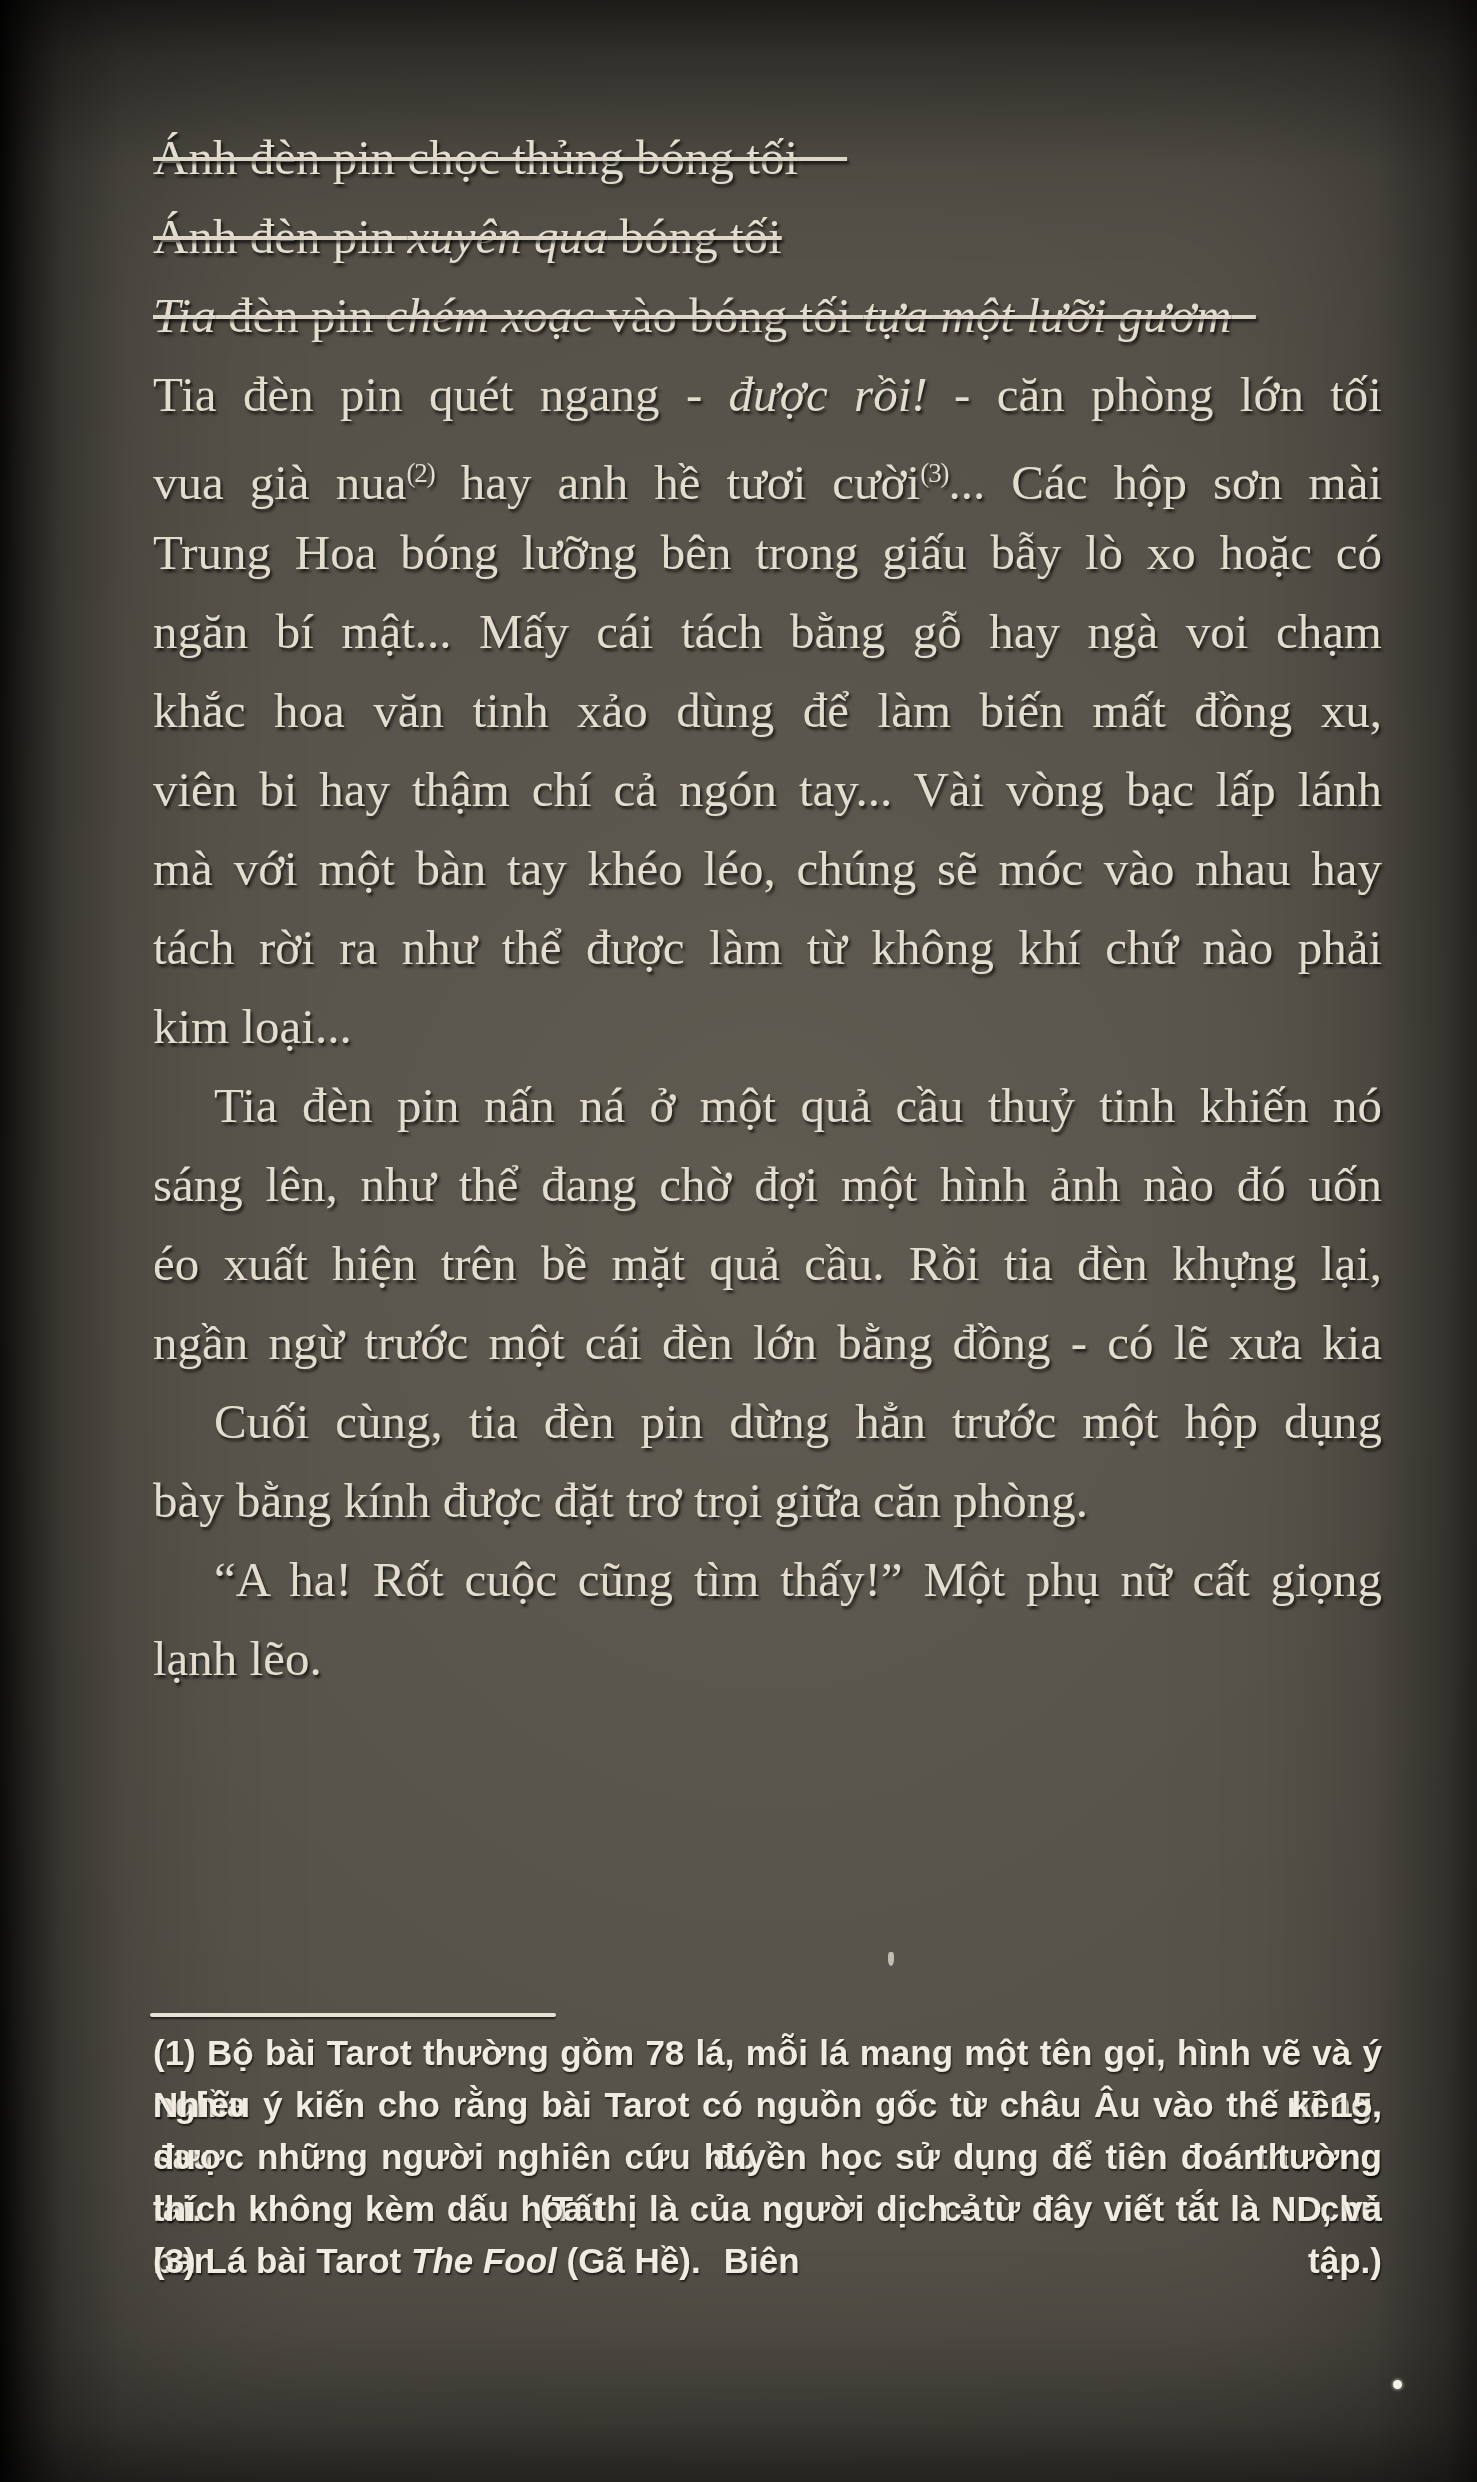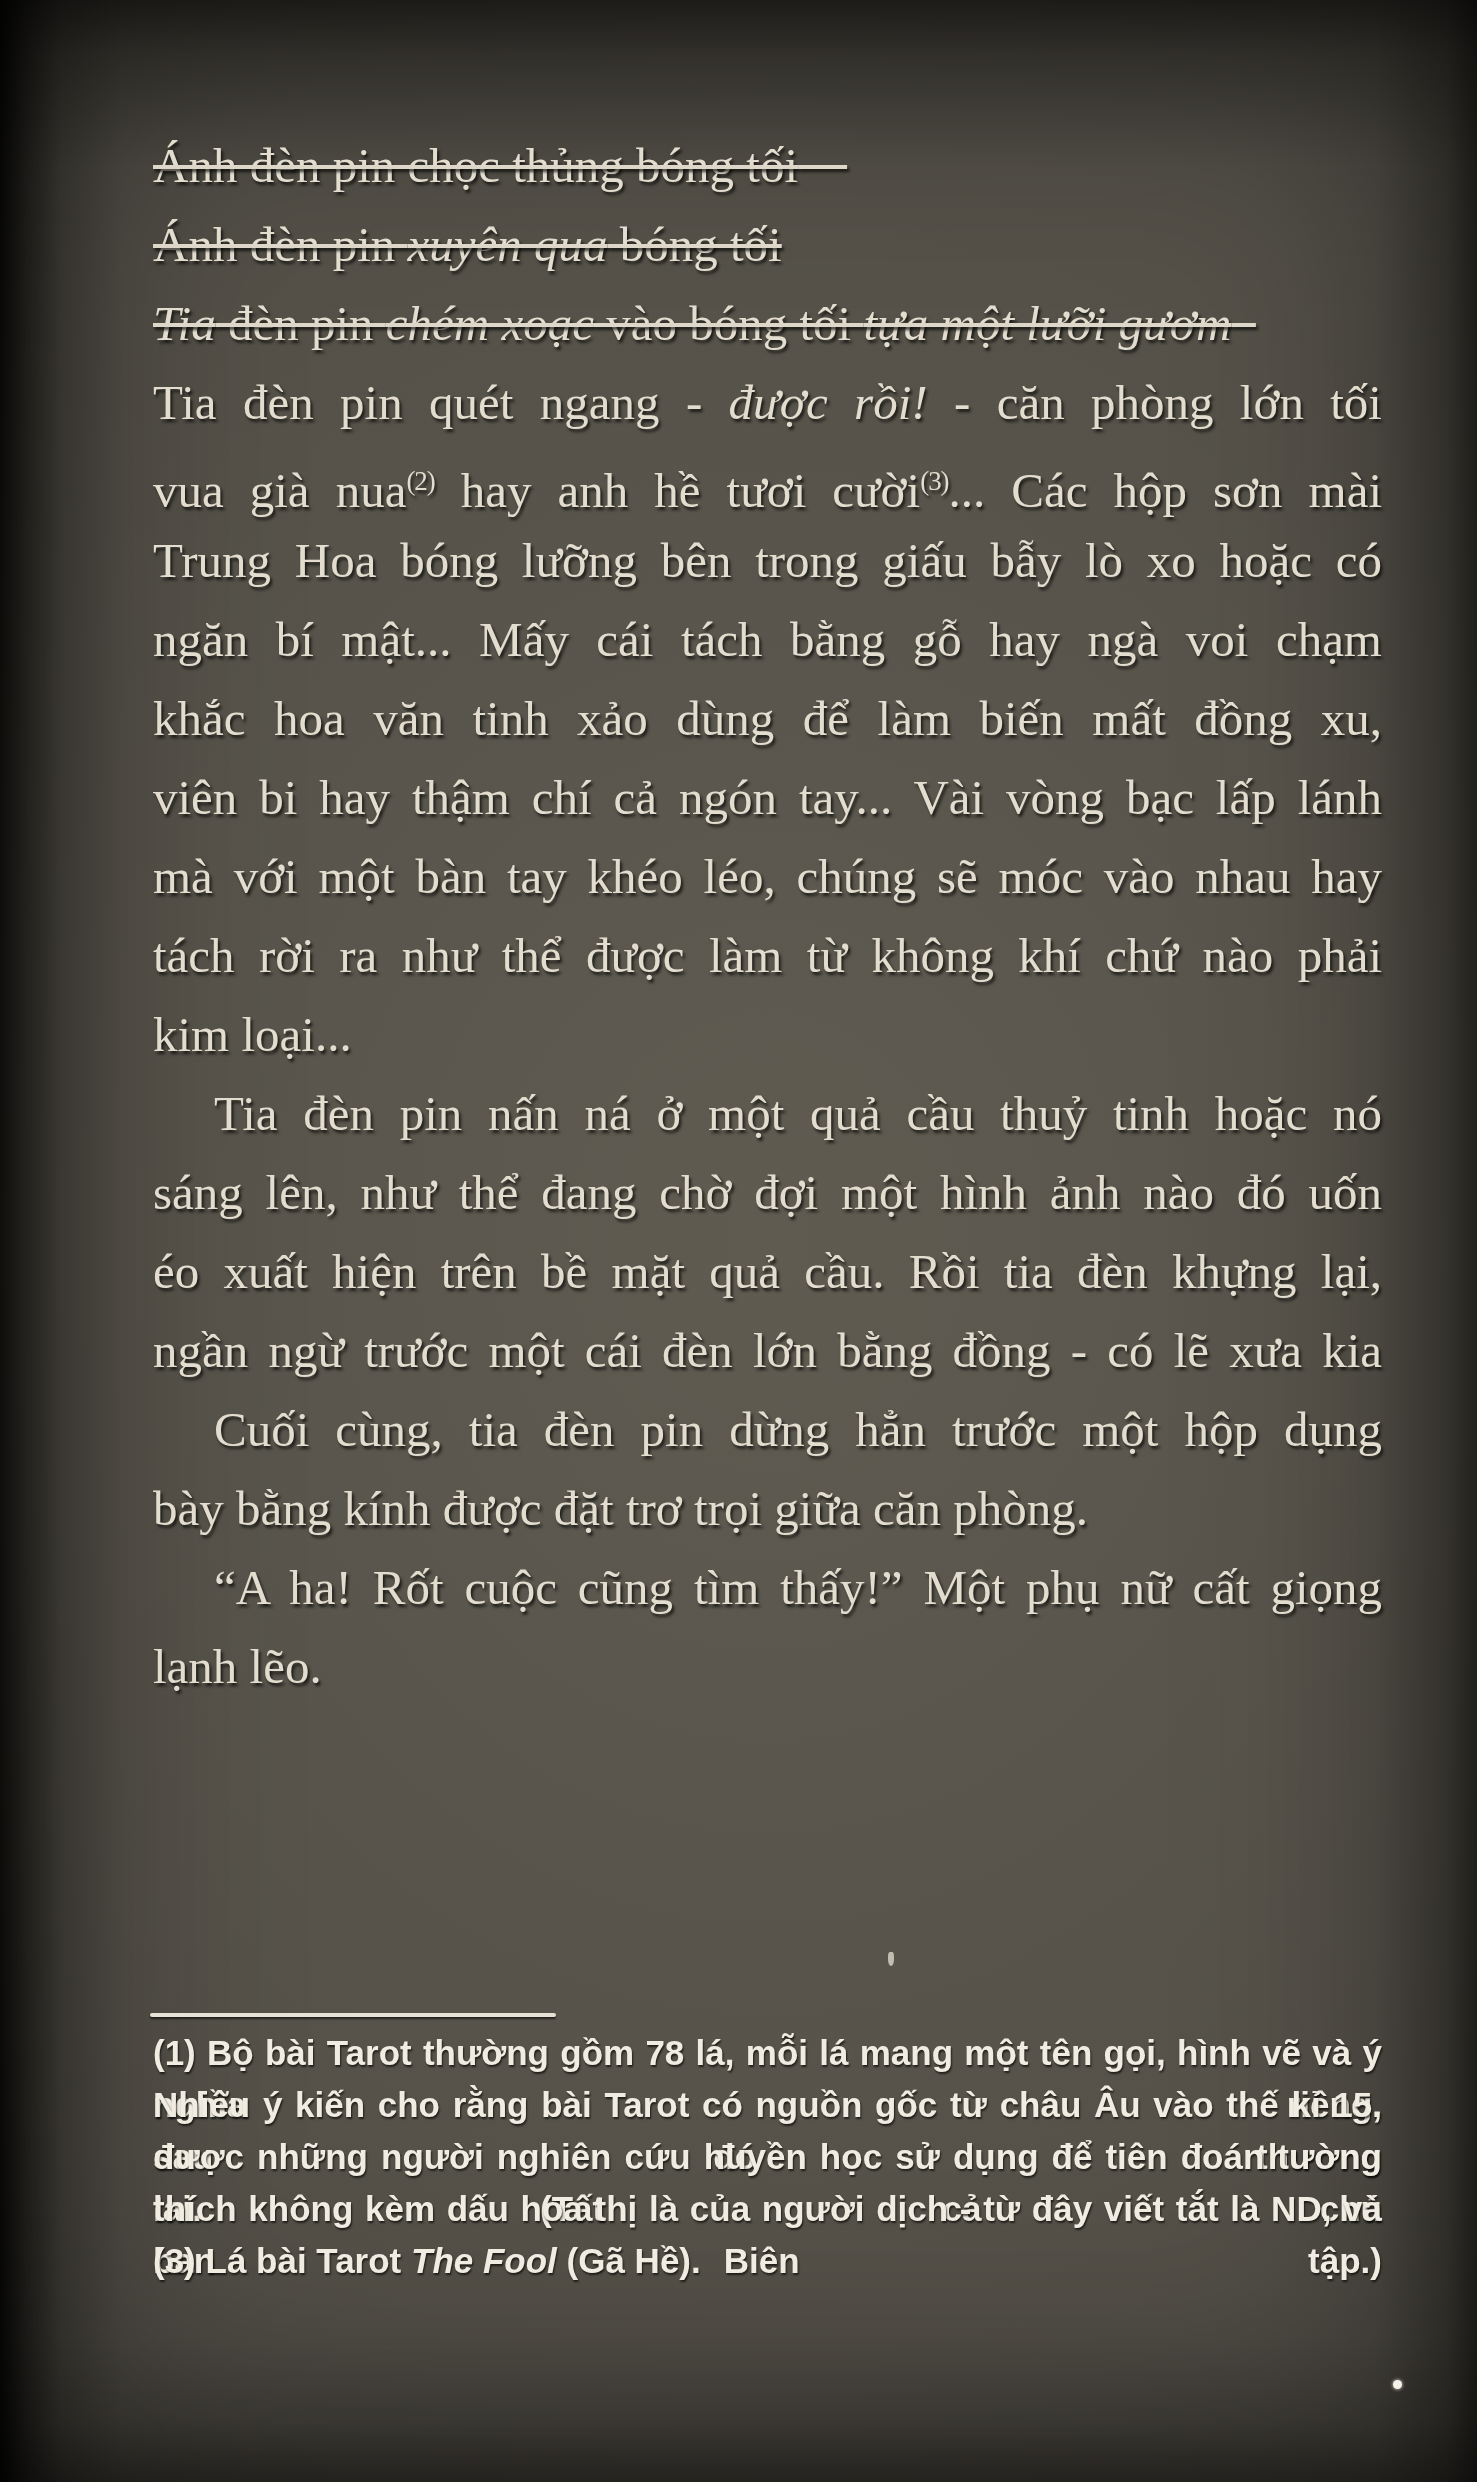--- a/index.html
+++ b/index.html
@@ -11,21 +11,21 @@
       radial-gradient(130% 90% at 52% 50%, rgba(135,129,112,0.30) 0%, rgba(135,129,112,0.12) 45%, rgba(0,0,0,0) 72%),
       linear-gradient(90deg, rgba(0,0,0,0.95) 0px, rgba(0,0,0,0.55) 27.6px, rgba(0,0,0,0.18) 61px, rgba(0,0,0,0) 123px),
       linear-gradient(270deg, rgba(0,0,0,0.55) 0px, rgba(0,0,0,0.22) 31.5px, rgba(0,0,0,0) 103px),
       linear-gradient(180deg, rgba(0,0,0,0.55) 0px, rgba(0,0,0,0.25) 54px, rgba(0,0,0,0) 167px),
       linear-gradient(0deg, rgba(0,0,0,0.40) 0px, rgba(0,0,0,0.12) 59px, rgba(0,0,0,0) 148px),
       var(--page-bg,#4e4b44);
     box-shadow: inset 0 0 227px 59px rgba(0,0,0,0.45);
     font-family:"Liberation Serif", serif;
   }
   .body-text{
-    position:absolute;left:153px;top:126px;width:1229px;
+    position:absolute;left:153px;top:118px;width:1229px;
     font-size:49px;line-height:79px;
     color:var(--body-color,#e3ddcf);
     text-shadow:2px 3px 3px rgba(8,8,6,0.75);
     filter:blur(0.3px);
   }
   .line{text-align:justify;text-align-last:justify;height:79px;white-space:nowrap;}
   .line.left,.line.final{text-align-last:left;}
   .line.indent{text-indent:61px;}
   .struck{
     text-decoration:line-through;
@@ -71,21 +71,21 @@
       <div class="line left"><span class="struck"><span class="it">Tia</span><span> đèn pin </span><span class="it">chém xoạc</span><span> vào bóng tối </span><span class="it">tựa một lưỡi gươm</span><span>&nbsp;&nbsp;</span></span></div>
       <div class="line"><span>Tia đèn pin quét ngang - </span><span class="it">được rồi!</span><span> - căn phòng lớn tối</span></div>
       <div class="line"><span>vua già nua</span><span class="sup">(2)</span><span> hay anh hề tươi cười</span><span class="sup">(3)</span><span>... Các hộp sơn mài</span></div>
       <div class="line"><span>Trung Hoa bóng lưỡng bên trong giấu bẫy lò xo hoặc có</span></div>
       <div class="line"><span>ngăn bí mật... Mấy cái tách bằng gỗ hay ngà voi chạm</span></div>
       <div class="line"><span>khắc hoa văn tinh xảo dùng để làm biến mất đồng xu,</span></div>
       <div class="line"><span>viên bi hay thậm chí cả ngón tay... Vài vòng bạc lấp lánh</span></div>
       <div class="line"><span>mà với một bàn tay khéo léo, chúng sẽ móc vào nhau hay</span></div>
       <div class="line"><span>tách rời ra như thể được làm từ không khí chứ nào phải</span></div>
       <div class="line final"><span>kim loại...</span></div>
-      <div class="line indent"><span>Tia đèn pin nấn ná ở một quả cầu thuỷ tinh hoặc nó</span></div>
+      <div class="line indent"><span>Tia đèn pin nấn ná ở một quả cầu thuỷ tinh khiến nó</span></div>
       <div class="line"><span>sáng lên, như thể đang chờ đợi một hình ảnh nào đó uốn</span></div>
       <div class="line"><span>éo xuất hiện trên bề mặt quả cầu. Rồi tia đèn khựng lại,</span></div>
       <div class="line"><span>ngần ngừ trước một cái đèn lớn bằng đồng - có lẽ xưa kia</span></div>
       <div class="line indent"><span>Cuối cùng, tia đèn pin dừng hẳn trước một hộp dụng</span></div>
       <div class="line final"><span>bày bằng kính được đặt trơ trọi giữa căn phòng.</span></div>
       <div class="line indent"><span>“A ha! Rốt cuộc cũng tìm thấy!” Một phụ nữ cất giọng</span></div>
       <div class="line final"><span>lạnh lẽo.</span></div>
     </div>
   <div class="fn-rule"></div>
   <div class="footnotes" id="footnotes">

